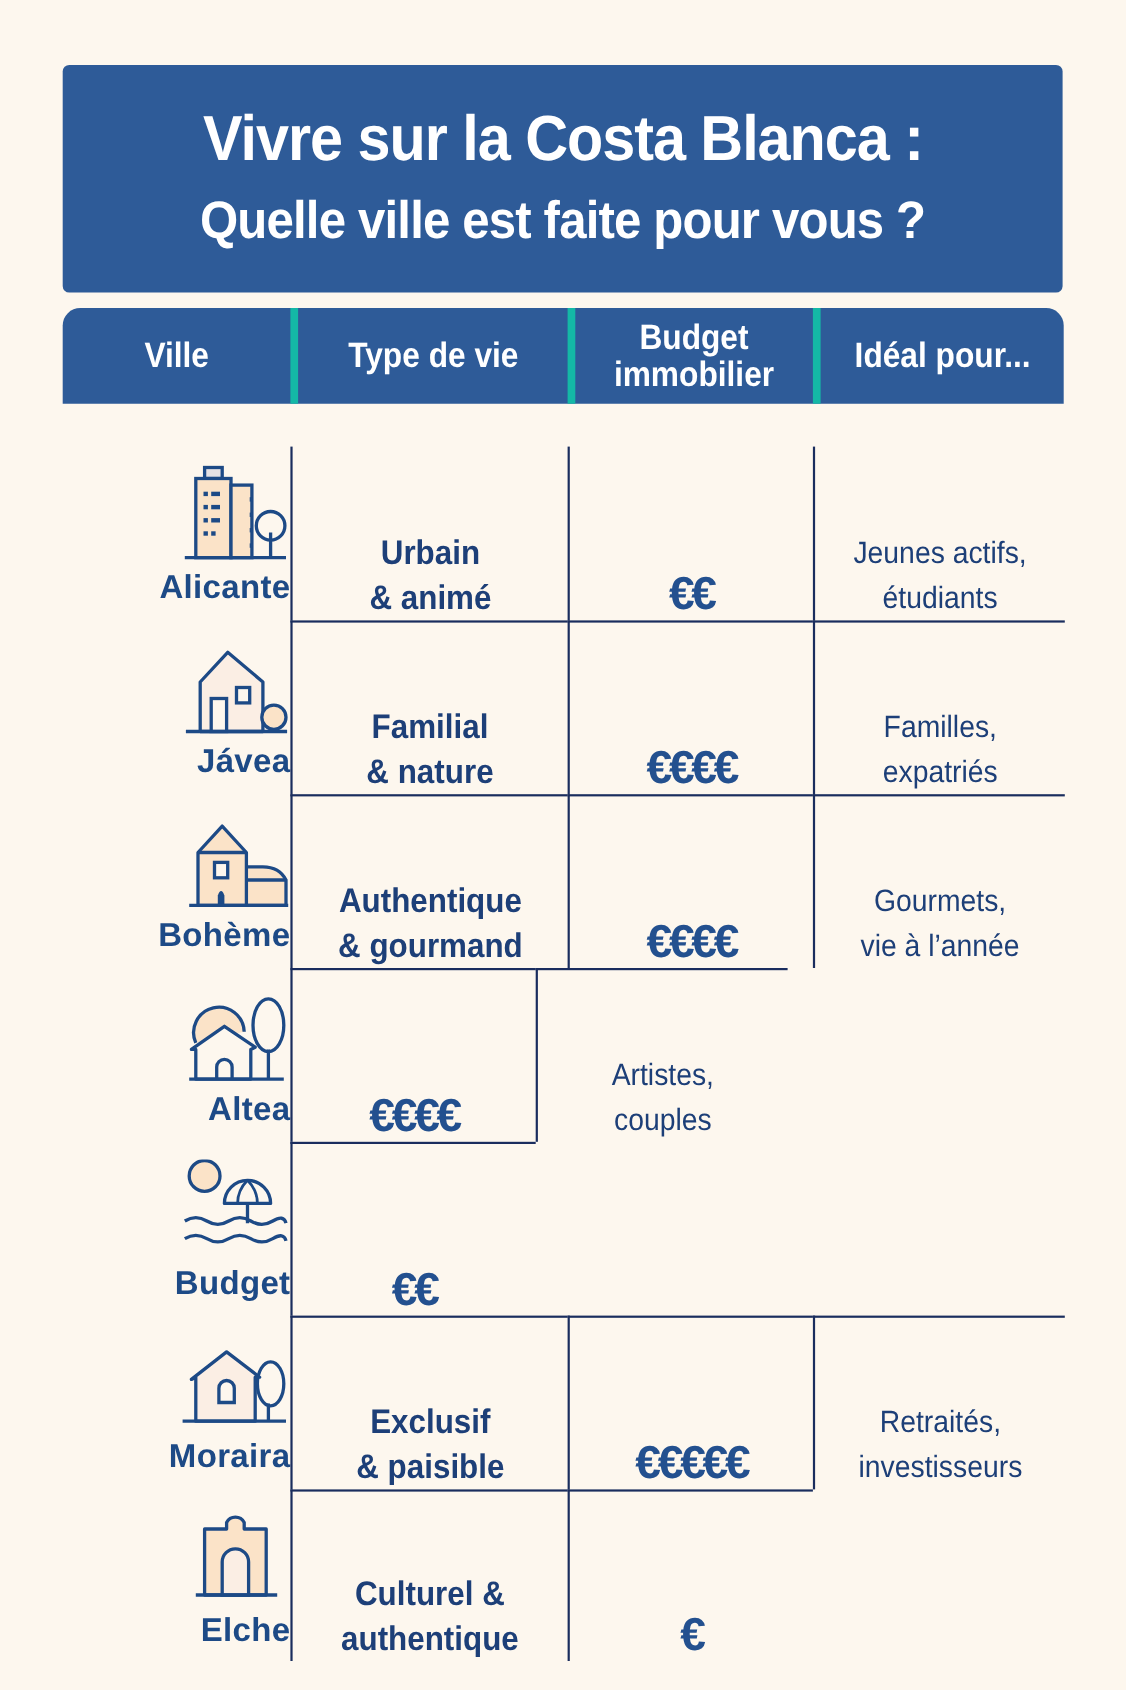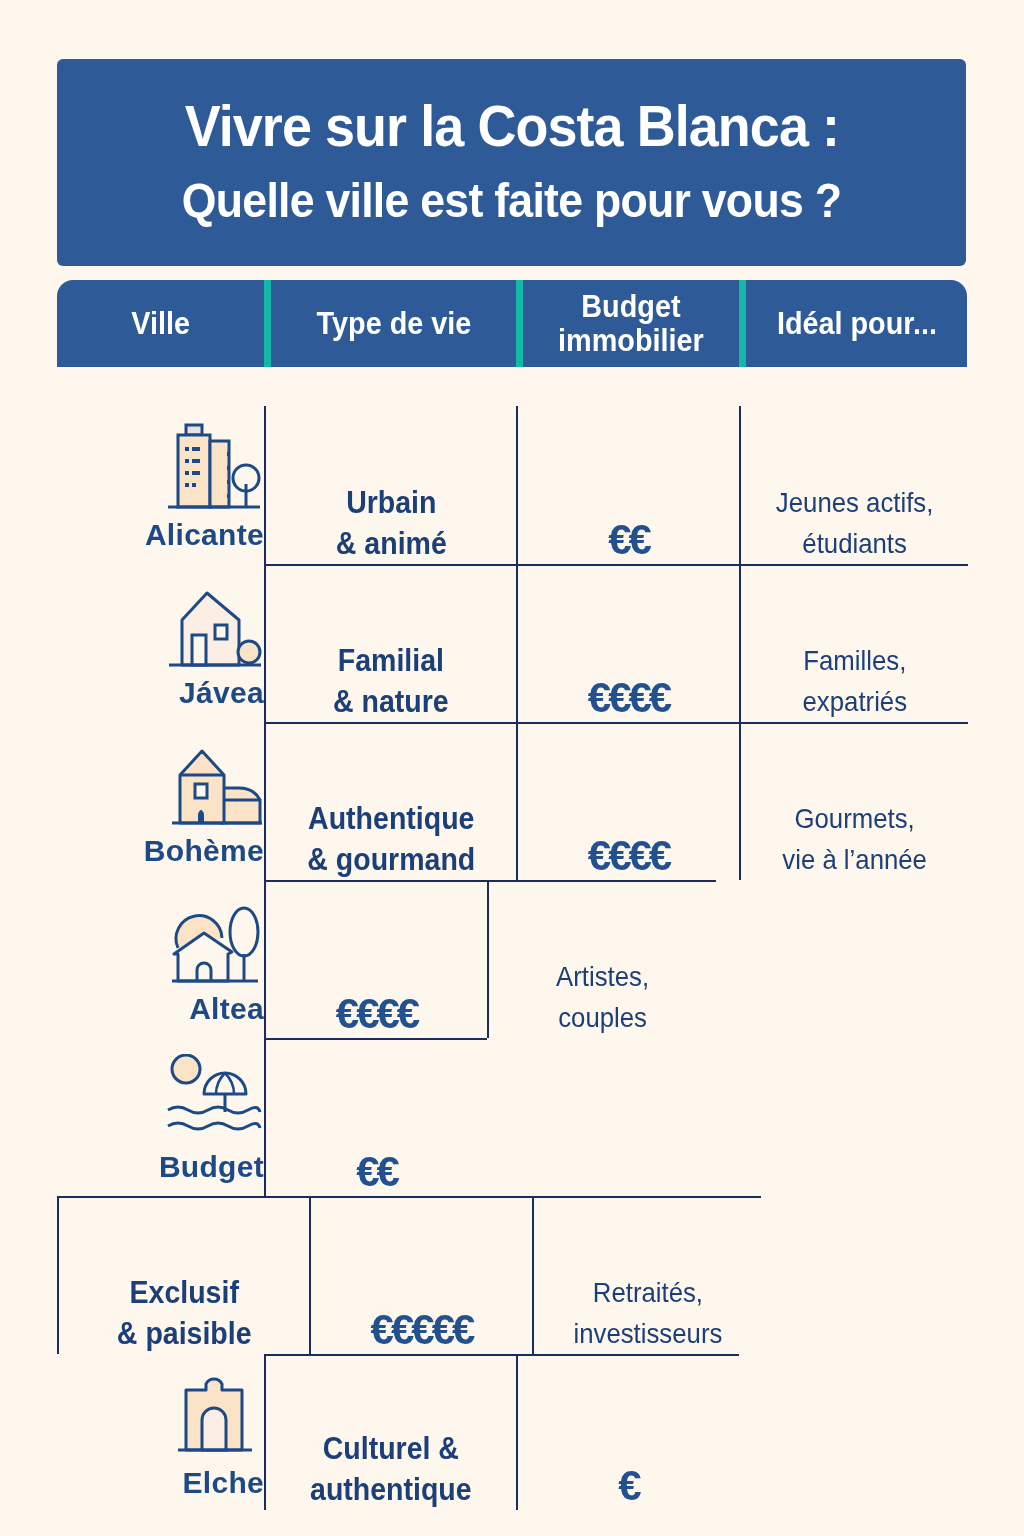--- a/index.html
+++ b/index.html
@@ -260,20 +260,30 @@
         <path d="M4 72 Q14 66 24 72 T44 72 T64 72 T84 72 T96 74" fill="none" stroke="#1d4a86" stroke-width="3"></path>
       </svg>
       <div class="city-name">Budget</div>
     </div>
     <div class="cell c-budget">
       <div class="budget-text">€€</div>
     </div>
   </div>
 
   <div class="row">
+    <div class="cell c-city">
+      <svg class="city-icon" viewBox="0 0 100 90">
+        <ellipse cx="82" cy="46" rx="12" ry="20" fill="#fdf7ee" stroke="#1d4a86" stroke-width="3"></ellipse>
+        <line x1="80" y1="64" x2="80" y2="80" stroke="#1d4a86" stroke-width="3"></line>
+        <path d="M14 80 V40 L10 42 L42 17 L72 40 L68 40 V80 Z" fill="#fbeee4" stroke="#1d4a86" stroke-width="3" stroke-linejoin="round"></path>
+        <path d="M35 63 V50 A7 7 0 0 1 49 50 V63 Z" fill="#fdf7ee" stroke="#1d4a86" stroke-width="3"></path>
+        <line x1="2" y1="80" x2="96" y2="80" stroke="#1d4a86" stroke-width="3"></line>
+      </svg>
+      <div class="city-name">Moraira</div>
+    </div>
     <div class="cell c-life">
       <div class="life-text">Exclusif
 &amp; paisible</div>
     </div>
     <div class="cell c-budget">
       <div class="budget-text">€€€€€</div>
     </div>
     <div class="cell c-ideal">
       <div class="ideal-text">Retraités,
 investisseurs</div>

